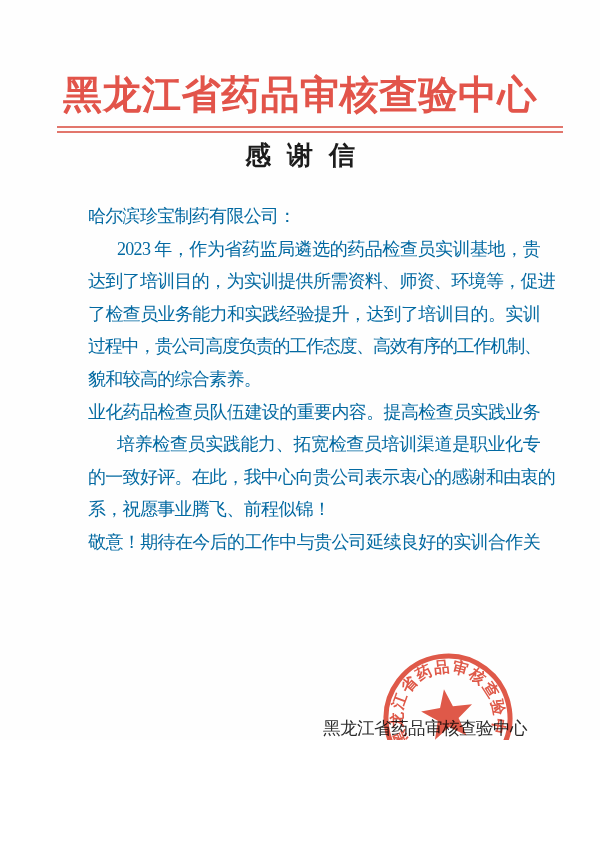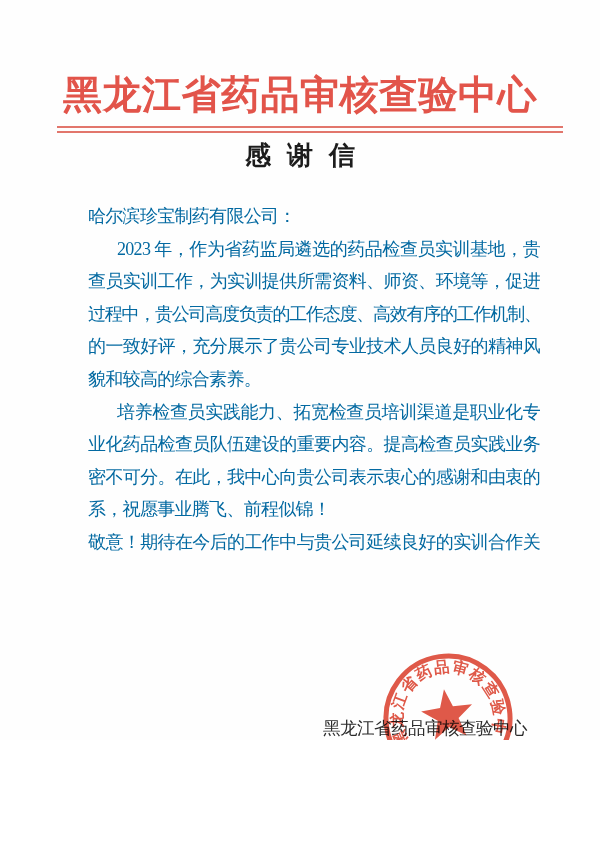--- a/index.html
+++ b/index.html
@@ -129,27 +129,27 @@
 
   <h1 class="org-title">黑龙江省药品审核查验中心</h1>
 
   <div class="rule-double header-rule"></div>
 
   <h2 class="letter-title">感谢信</h2>
 
   <main class="letter-body">
     <div class="line salute">哈尔滨珍宝制药有限公司：</div>
     <div class="line indent">2023 年，作为省药监局遴选的药品检查员实训基地，贵</div>
-    <div class="line">查员实训工作，为实训提供所需资料、师资、环境等，促进</div>
+    <div class="line">达到了培训目的，为实训提供所需资料、师资、环境等，促进</div>
+    <div class="line">了检查员业务能力和实践经验提升，达到了培训目的。实训</div>
     <div class="line tight">过程中，贵公司高度负责的工作态度、高效有序的工作机制、</div>
-    <div class="line">的一致好评，充分展示了贵公司专业技术人员良好的精神风</div>
     <div class="line end">貌和较高的综合素养。</div>
+    <div class="line">业化药品检查员队伍建设的重要内容。提高检查员实践业务</div>
     <div class="line indent">培养检查员实践能力、拓宽检查员培训渠道是职业化专</div>
-    <div class="line">业化药品检查员队伍建设的重要内容。提高检查员实践业务</div>
-    <div class="line">密不可分。在此，我中心向贵公司表示衷心的感谢和由衷的</div>
+    <div class="line">的一致好评。在此，我中心向贵公司表示衷心的感谢和由衷的</div>
     <div class="line end">系，祝愿事业腾飞、前程似锦！</div>
     <div class="line">敬意！期待在今后的工作中与贵公司延续良好的实训合作关</div>
   </main>
 
   <div class="sign-block">
     <div class="signature">黑龙江省药品审核查验中心</div>
     <div class="sign-date">2024 年 3 月 14 日</div>
   </div>
 
   <svg class="seal" viewBox="0 0 160 160" aria-hidden="true">

